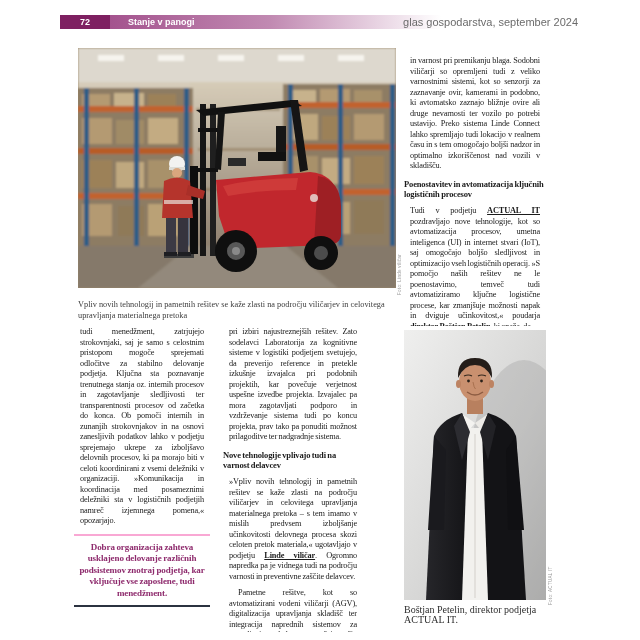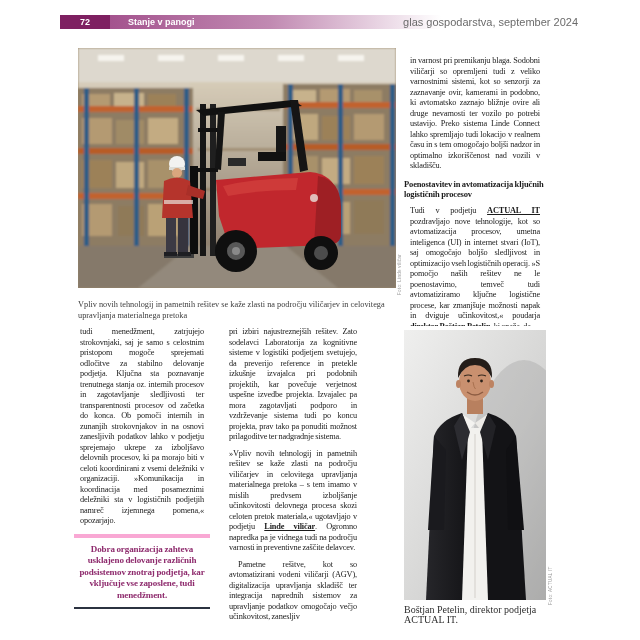--- a/index.html
+++ b/index.html
@@ -32,21 +32,21 @@
            line-height:9.5px;color:#2e2e2e;}
   
   .col{position:absolute;font-size:8.3px;line-height:10.5px;text-align:justify;
        letter-spacing:-0.15px;word-spacing:-0.5px;overflow:hidden;}
   .col1{left:74px;top:321px;width:136px;height:311px;}
   .col2{left:223px;top:321px;width:140px;height:311px;}
   .col3{left:404px;top:50px;width:142px;height:276px;}
   .col p{margin:6px;}
   .col p.indent{text-indent:9px;}
   .col h3{margin:7px 0 1px 0;font-size:8.5px;line-height:10.8px;text-align:left;}
-  .pullquote{margin:7px 0 6px 0;border-top:4px solid #f9a8d4;border-bottom:2px solid #2b3240;
+  .pullquote{margin:7px 0 6px 0;border-top:2px solid #f9a8d4;border-bottom:2px solid #2b3240;
        padding:6px 1px;color:#8e2b6d;font-weight:bold;font-size:9px;line-height:11.5px;
        text-align:center;letter-spacing:-0.1px;}
   b{letter-spacing:-0.15px;text-decoration:underline;}
 </style>
 </head>
 <body>
 
 <div id="page">
 
   <div class="hdr-num">72</div>
@@ -175,20 +175,21 @@
   <div class="photo-credit">Foto: Linde viličar</div>
   <div class="photo-caption">Vpliv novih tehnologij in pametnih rešitev se kaže zlasti na področju viličarjev in celovitega upravljanja materialnega pretoka</div>
 
   <div class="col col1">
     <p>tudi menedžment, zatrjujejo strokovnjaki, saj je samo s celostnim pristopom mogoče sprejemati odločitve za stabilno delovanje podjetja. Ključna sta poznavanje trenutnega stanja oz. internih procesov in zagotavljanje sledljivosti ter transparentnosti procesov od začetka do konca. Ob pomoči internih in zunanjih strokovnjakov in na osnovi zanesljivih podatkov lahko v podjetju sprejemajo ukrepe za izboljšavo delovnih procesov, ki pa morajo biti v celoti koordinirani z vsemi deležniki v organizaciji. »Komunikacija in koordinacija med posameznimi deležniki sta v logističnih podjetjih namreč izjemnega pomena,« opozarjajo.</p>
     <div class="pullquote">Dobra organizacija zahteva usklajeno delovanje različnih podsistemov znotraj podjetja, kar vključuje vse zaposlene, tudi menedžment.</div>
   </div>
 
   <div class="col col2">
     <p>pri izbiri najustreznejših rešitev. Zato sodelavci Laboratorija za kognitivne sisteme v logistiki podjetjem svetujejo, da preverijo reference in pretekle izkušnje izvajalca pri podobnih projektih, kar povečuje verjetnost uspešne izvedbe projekta. Izvajalec pa mora zagotavljati podporo in vzdrževanje sistema tudi po koncu projekta, prav tako pa ponuditi možnost prilagoditve ter nadgradnje sistema.</p>
+    <h3>Nove tehnologije vplivajo tudi na varnost delavcev</h3>
     <p><span>»Vpliv novih tehnologij in pametnih rešitev se kaže zlasti na področju viličarjev in celovitega upravljanja materialnega pretoka – s tem imamo v mislih predvsem izboljšanje učinkovitosti delovnega procesa skozi celoten pretok materiala,« ugotavljajo v podjetju </span><b>Linde viličar</b><span>. Ogromno napredka pa je vidnega tudi na področju varnosti in preventivne zaščite delavcev.</span></p>
     <p class="indent">Pametne rešitve, kot so avtomatizirani vodeni viličarji (AGV), digitalizacija upravljanja skladišč ter integracija naprednih sistemov za upravljanje podatkov omogočajo večjo učinkovitost, zanesljiv</p>
   </div>
 
   <div class="col col3">
     <p>in varnost pri premikanju blaga. Sodobni viličarji so opremljeni tudi z veliko varnostnimi sistemi, kot so senzorji za zaznavanje ovir, kamerami in podobno, ki avtomatsko zaznajo bližnje ovire ali druge nevarnosti ter vozilo po potrebi ustavijo. Preko sistema Linde Connect lahko spremljajo tudi lokacijo v realnem času in s tem omogočajo boljši nadzor in optimalno izkoriščenost nad vozili v skladišču.</p>
     <h3>Poenostavitev in avtomatizacija ključnih logističnih procesov</h3>
     <p><span>Tudi v podjetju </span><b>ACTUAL IT</b><span> pozdravljajo nove tehnologije, kot so avtomatizacija procesov, umetna inteligenca (UI) in internet stvari (IoT), saj omogočajo boljšo sledljivost in optimizacijo vseh logističnih operacij. »S pomočjo naših rešitev ne le poenostavimo, temveč tudi avtomatiziramo ključne logistične procese, kar zmanjšuje možnosti napak in dviguje učinkovitost,« poudarja </span><b>direktor Boštjan Petelin</b><span>, ki opaža, da,</span></p>
   </div>
 

